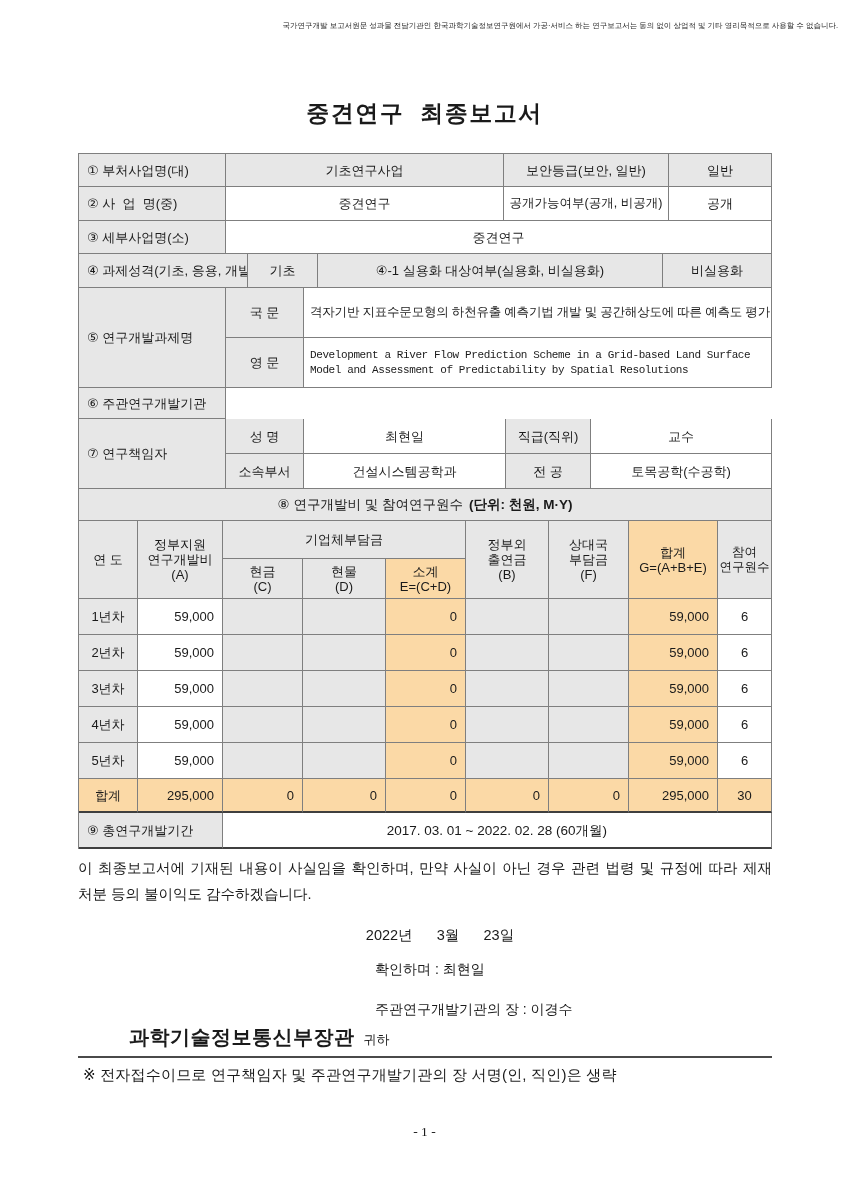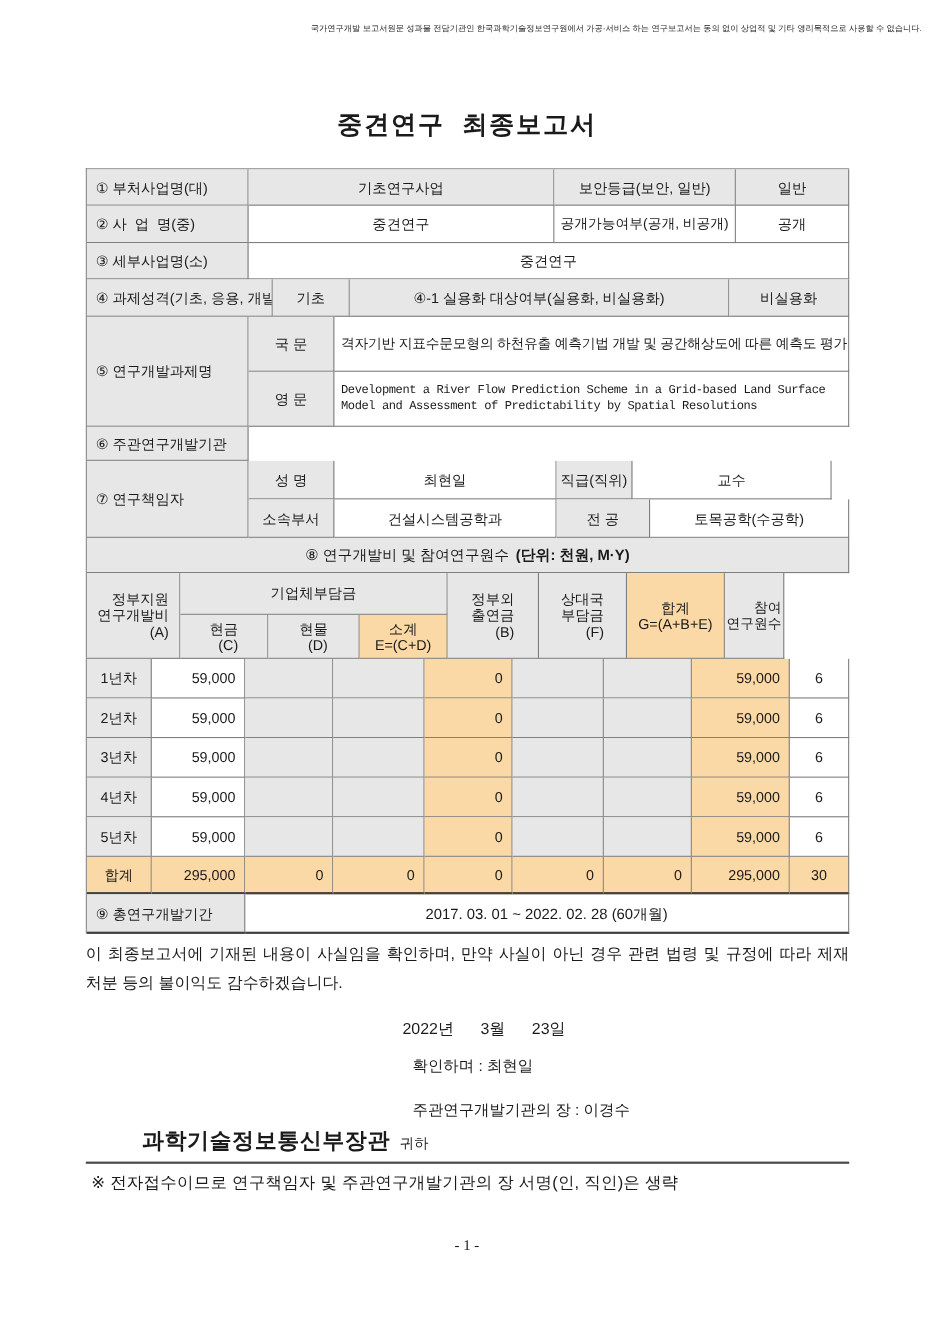--- a/index.html
+++ b/index.html
@@ -8,21 +8,21 @@
   .disclaimer{position:absolute;top:21px;right:11px;font-size:7.5px;color:#222;letter-spacing:0;}
   .doc-title{position:absolute;top:98px;left:0;width:849px;text-align:center;
              font-size:23px;font-weight:bold;letter-spacing:1.5px;white-space:pre;}
   
   .tbl{position:absolute;left:78px;top:153px;width:693px;
        border-top:1px solid #7f7f7f;border-left:1px solid #7f7f7f;font-size:13px;}
   .row{display:flex;}
   .c{box-sizing:border-box;border-right:1px solid #7f7f7f;border-bottom:1px solid #7f7f7f;
      display:flex;align-items:center;justify-content:center;text-align:center;
      overflow:hidden;line-height:15px;}
-  .gray{background:#e7e7e7;text-align:right;}
+  .gray{background:#e7e7e7;}
   .orange{background:#fbd9a6;}
   .lft{justify-content:flex-start;text-align:left;padding-left:8px;}
   .rgt{justify-content:flex-end;text-align:right;padding-right:8px;}
   .pre{white-space:pre;}
   .ml{white-space:pre-line;}
   .nowrap{white-space:nowrap;}
   .mono{font-family:"Liberation Mono","DejaVu Sans Mono",monospace;font-size:11px;
         letter-spacing:-0.4px;line-height:15px;text-align:left;justify-content:flex-start;}
   .kor-title{font-size:12.5px;letter-spacing:-0.2px;}
   .bb-thick{border-bottom:2px solid #3f3f3f;}
@@ -96,41 +96,42 @@
     <div class="row" style="height:31px">
       <div class="c gray lft" style="width:147px">⑥ 주관연구개발기관</div>
     </div>
 
     <div class="row" style="height:70px">
       <div class="c gray lft" style="width:147px">⑦ 연구책임자</div>
       <div style="width:546px">
         <div class="row" style="height:35px">
           <div class="c gray pre" style="width:78px">성 명</div>
           <div class="c" style="width:202px">최현일</div>
-          <div class="c gray nowrap" style="width:69px">직급(직위)</div>
+          <div class="c gray nowrap" style="width:85px">직급(직위)</div>
           <div class="c" style="width:181px">교수</div>
         </div>
         <div class="row" style="height:35px">
           <div class="c gray" style="width:78px">소속부서</div>
           <div class="c" style="width:202px">건설시스템공학과</div>
           <div class="c gray pre" style="width:85px">전 공</div>
           <div class="c" style="width:181px">토목공학(수공학)</div>
         </div>
       </div>
     </div>
 
     <div class="row" style="height:32px">
       <div class="c gray" style="width:693px;font-size:13.5px">
         <span>⑧ 연구개발비 및 참여연구원수</span>
         <span style="width:6px"></span>
         <span class="unit-bold">(단위: 천원, M·Y)</span>
       </div>
     </div>
 
     <div class="row" style="height:78px">
+      <div class="c gray pre" style="width:59px">연 도</div>
       <div class="c gray ml" style="width:85px">정부지원
 연구개발비
 (A)</div>
       <div style="width:243px">
         <div class="c gray" style="width:243px;height:38px">기업체부담금</div>
         <div class="row" style="height:40px">
           <div class="c gray ml" style="width:80px">현금
 (C)</div>
           <div class="c gray ml" style="width:83px">현물
 (D)</div>

